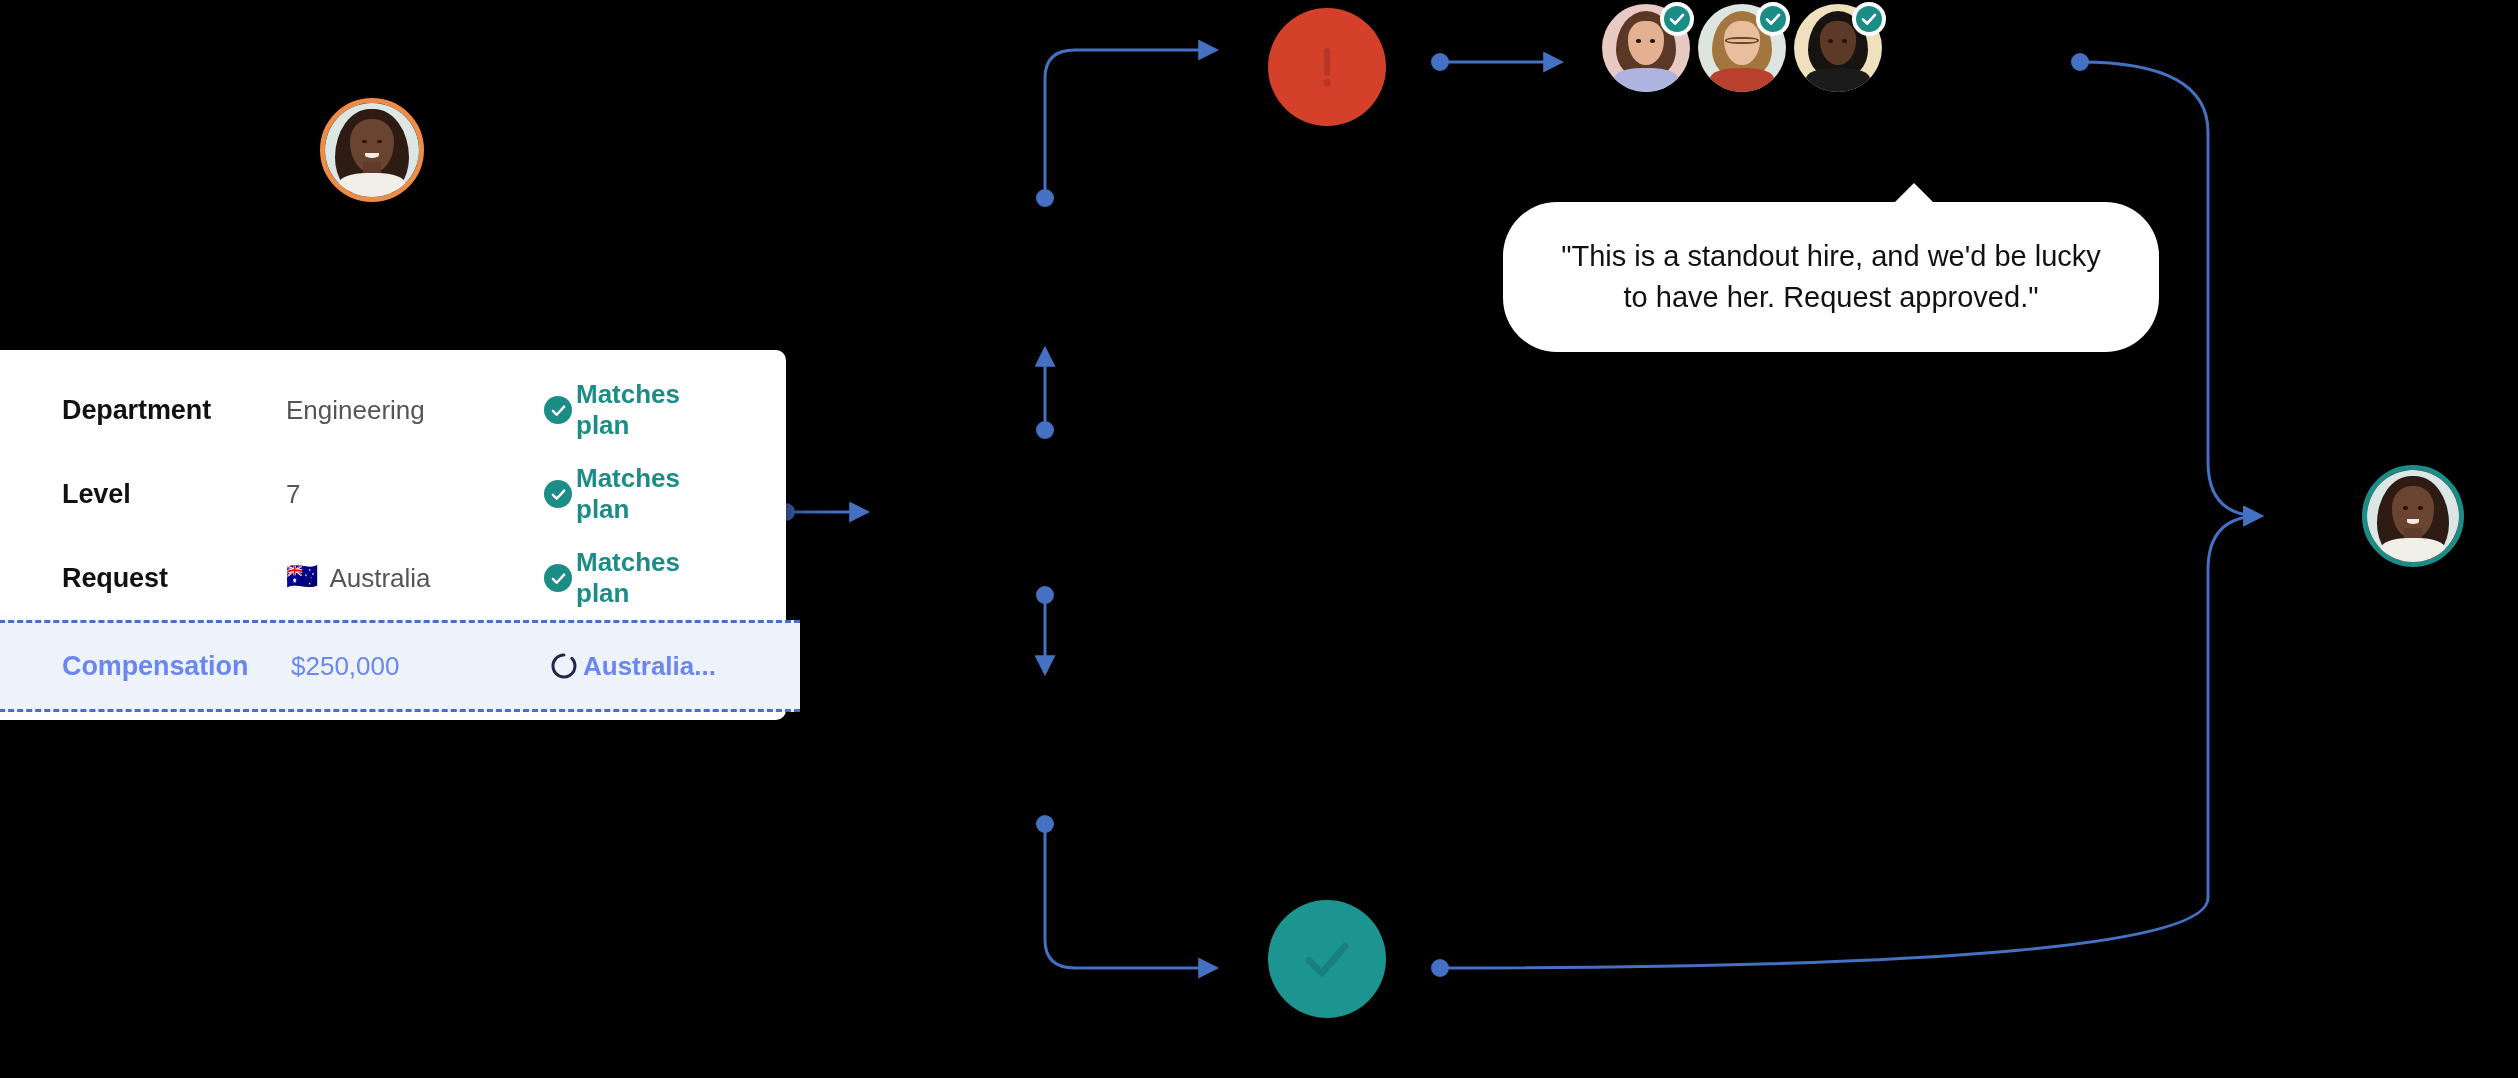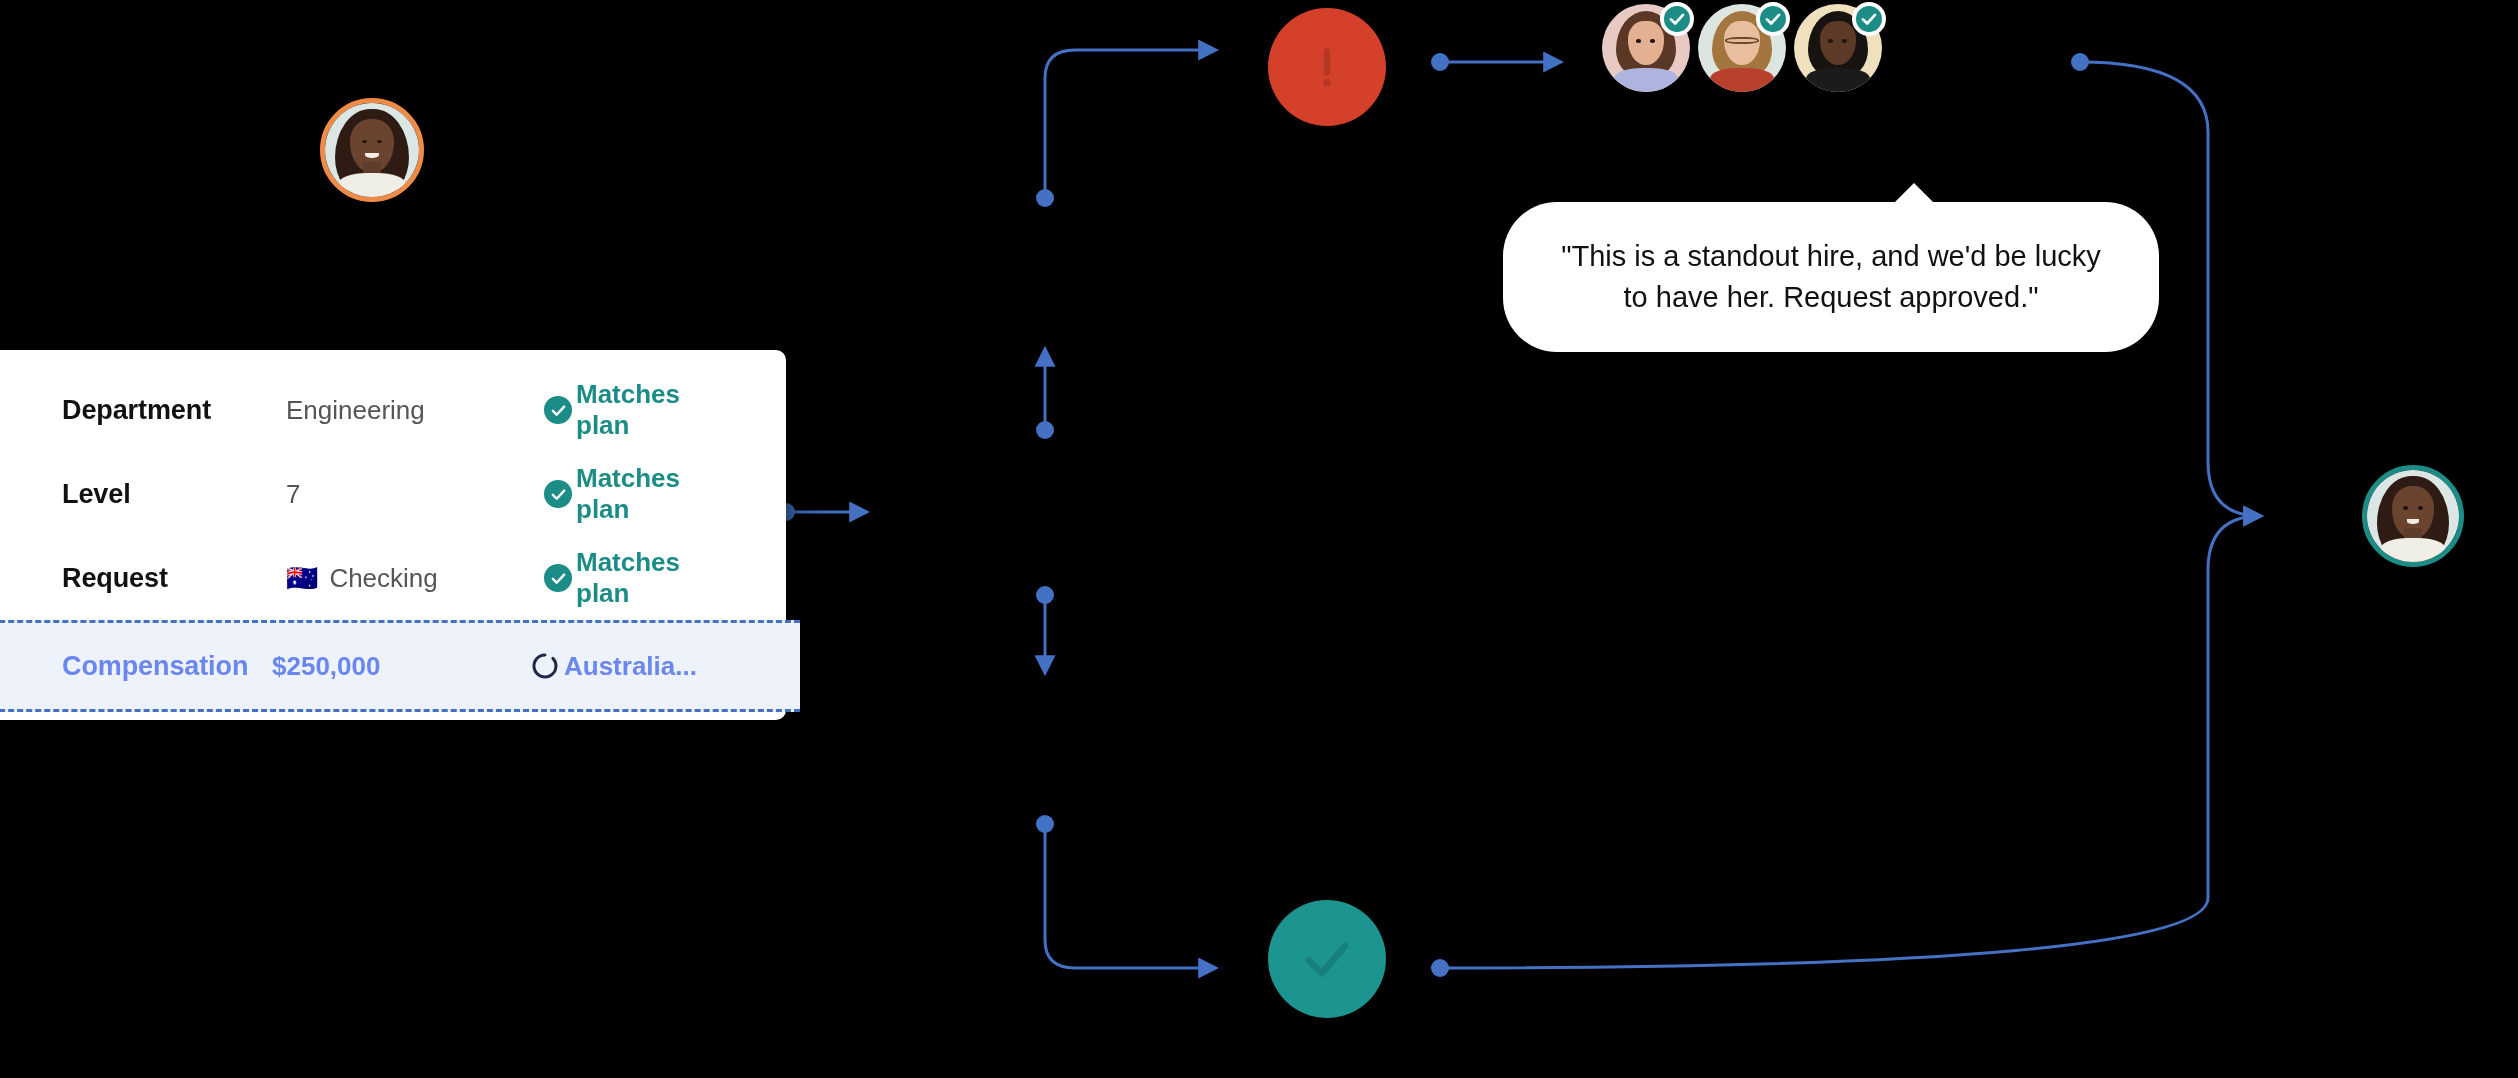--- a/index.html
+++ b/index.html
@@ -276,21 +276,20 @@
     letter-spacing: -0.1px;
     margin-left: 16px;
   }
 
   .cell-value {
     width: 258px;
     flex: none;
     font-size: 26px;
     color: #555555;
     display: flex;
-    align-items: center;
     gap: 11px;
   }
 
   .flag-emoji {
     font-size: 26px;
     line-height: 1;
   }
 
   .cell-status {
     display: flex;
@@ -323,21 +322,21 @@
     padding-left: 74px;
     width: calc(100% + 28px);
     height: 92px;
   }
 
   #row-compensation .cell-label,
   #row-compensation .cell-value,
   #row-compensation .cell-status {
     color: #6A86F0;
   }
-  #row-compensation .cell-value { font-weight: bold; }
+  #row-compensation .cell-value { font-weight: normal; margin-left: 19px; }
 
   #row-compensation .cell-label { width: 210px; }
   #row-compensation .cell-value { width: 258px; }
 
   .spinner-icon { width: 30px; height: 30px; flex: none; }
   .spinner-icon svg { display: block; width: 30px; height: 30px; }
 
   
   #speech-bubble {
     position: absolute;
@@ -450,21 +449,21 @@
             </svg>
         </span>
         <span>Matches plan</span>
       </div>
     </div>
 
     <div class="card-row">
       <div class="cell-label">Request</div>
       <div class="cell-value">
         <span class="flag-emoji">🇦🇺</span>
-        <span>Checking</span>
+        <span>Australia</span>
       </div>
       <div class="cell-status">
         <span class="status-check">
           <svg viewBox="0 0 24 24">
               <path d="M4 12.5 L9.5 18 L20 6.5" fill="none" stroke="#FFFFFF" stroke-width="3.4" stroke-linecap="round" stroke-linejoin="round"></path>
             </svg>
         </span>
         <span>Matches plan</span>
       </div>
     </div>

